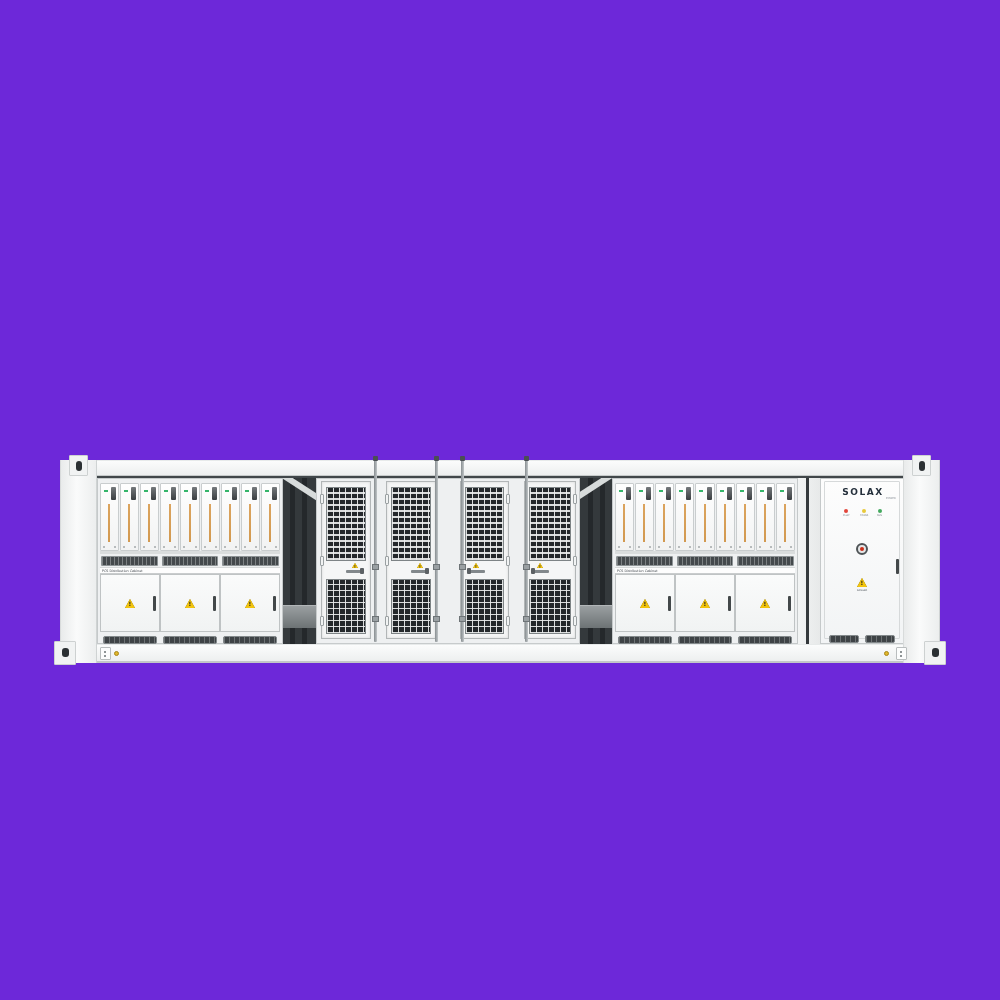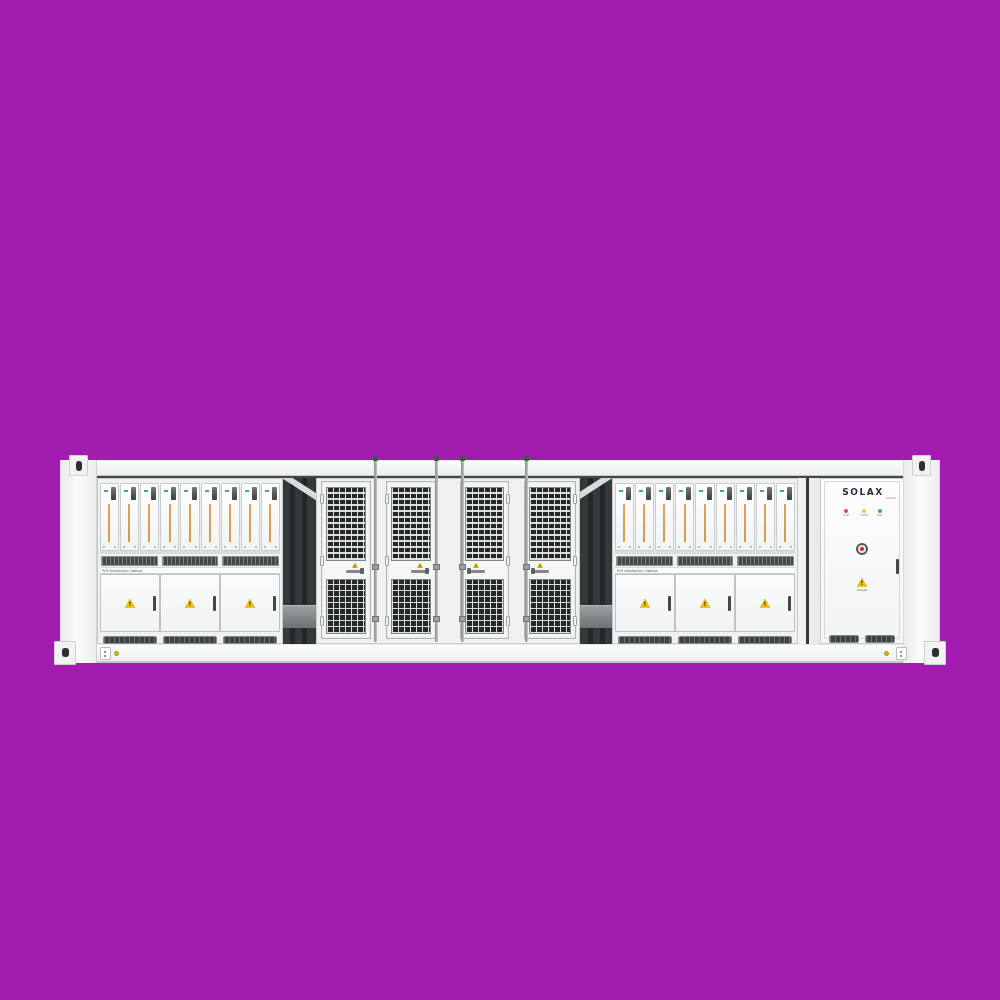--- a/index.html
+++ b/index.html
@@ -71,21 +71,21 @@
   .danger-label{font-size:5px;line-height:5px;transform:scale(.5);transform-origin:50% 0;color:#5a6066;text-align:center;white-space:nowrap;}
 
   
   .plate{background:#fcfdfd;border:1px solid #b9bdbe;box-sizing:border-box;border-radius:1px;}
   .dot-y{background:#e0b62a;border-radius:50%;border:1px solid #a8871a;box-sizing:border-box;}
   .pdot{position:absolute;width:2px;height:2px;border-radius:50%;background:#6a7073;}
 </style>
 </head>
 <body>
 
-<div id="scene" style="background: #a21caf;">
+<div id="scene" style="background: #6d28d9;">
   <div id="container">
 
     <div class="abs interior" style="left:36px;top:21px;width:808px;height:168px;"></div>
 
     <div class="abs gap" style="left:220px;top:23px;width:36px;height:166px;">
       <div class="gap-col" style="left:10px;"></div>
       <div class="gap-col" style="left:22px;"></div>
       <div class="diag" style="left:-8px;top:4px;width:52px;height:6px;transform:rotate(33deg);"></div>
       <div class="duct" style="bottom:16px;"></div>
     </div>

